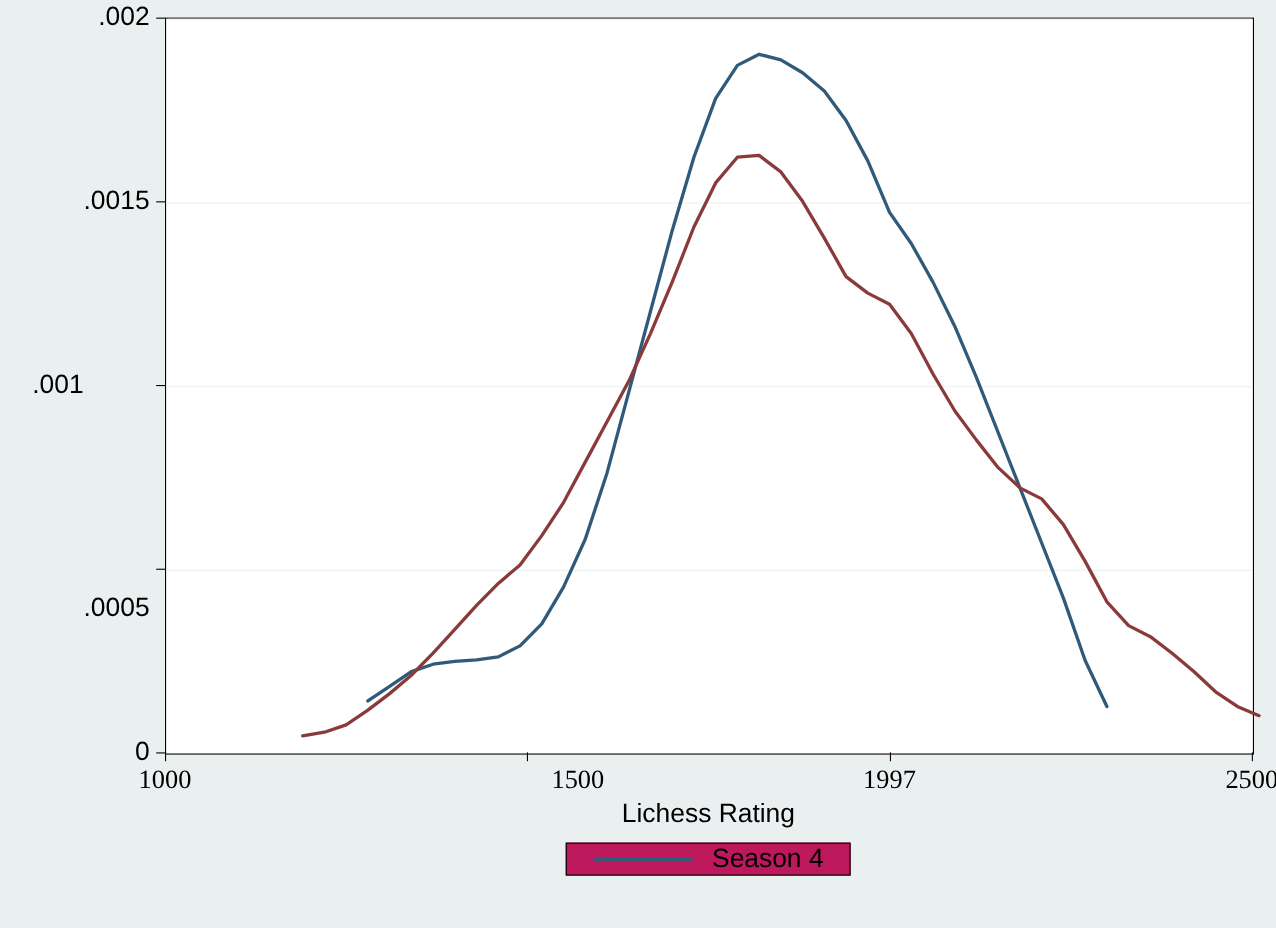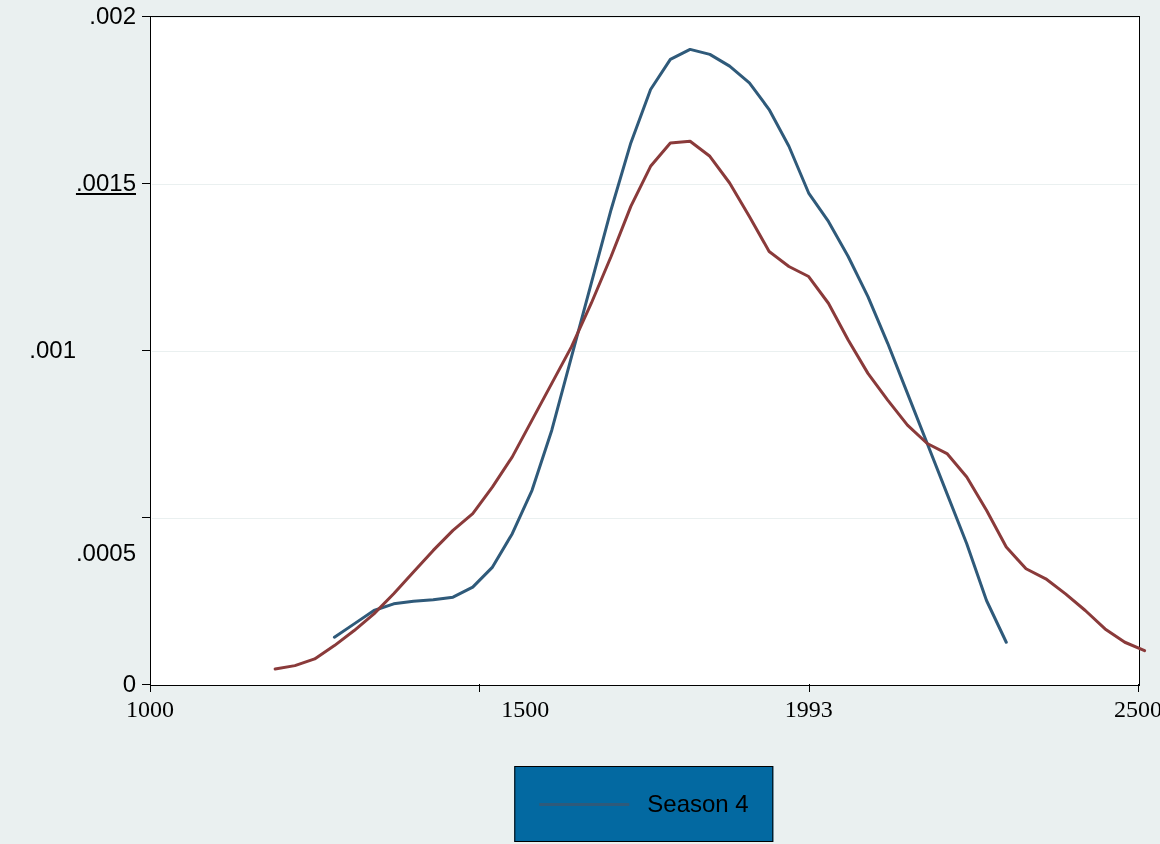--- a/index.html
+++ b/index.html
@@ -52,26 +52,26 @@
     text-align: right;
     white-space: nowrap;
   }
   .axis-title {
     position: absolute;
     white-space: nowrap;
   }
   .legend {
     position: absolute;
     border: 1px solid #000;
-    background: #0369a1;
+    background: #be185d;
     display: flex;
     align-items: center;
     justify-content: center;
     gap: 40px;
-    padding: 23px 24px;
+    padding: 0 24px;
   }
   .legend-item {
     display: flex;
     align-items: center;
     gap: 18px;
   }
   .legend-swatch {
     width: 90px;
     height: 0;
     border-top: 3px solid;
@@ -100,35 +100,36 @@
     </svg>
 
   <div id="ytick-container">
       <div class="tick-y" style="left: 142px; top: 684px;"></div>
       <div class="tick-label-y" style="right: 1024px; top: 684px;">0</div>
       <div class="tick-y" style="left: 142px; top: 517px;"></div>
       <div class="tick-label-y" style="right: 1024px; top: 517px; margin-top: 36px;">.0005</div>
       <div class="tick-y" style="left: 142px; top: 350px;"></div>
       <div class="tick-label-y" style="right: 1084px; top: 350px;">.001</div>
       <div class="tick-y" style="left: 142px; top: 183px;"></div>
-      <div class="tick-label-y" style="right: 1024px; top: 183px; text-decoration: underline;">.0015</div>
+      <div class="tick-label-y" style="right: 1024px; top: 183px;">.0015</div>
       <div class="tick-y" style="left: 142px; top: 16px;"></div>
       <div class="tick-label-y" style="right: 1024px; top: 16px;">.002</div>
     </div>
   <div id="xtick-container">
       <div class="tick-x" style="left: 150px; top: 684px;"></div>
       <div class="tick-label-x" style="left: 150px; top: 696px;">1000</div>
       <div class="tick-x" style="left: 479.333px; top: 684px;"></div>
       <div class="tick-label-x" style="left: 479.333px; top: 696px; margin-left: 46px;">1500</div>
       <div class="tick-x" style="left: 808.667px; top: 684px;"></div>
-      <div class="tick-label-x" style="left: 808.667px; top: 696px;">1993</div>
+      <div class="tick-label-x" style="left: 808.667px; top: 696px;">1997</div>
       <div class="tick-x" style="left: 1138px; top: 684px;"></div>
       <div class="tick-label-x" style="left: 1138px; top: 696px;">2500</div>
     </div>
 
+  <div class="axis-title" id="xlabel" style="left: 644px; top: 726px; transform: translateX(-50%);">Lichess Rating</div>
 
   <div class="legend" id="legend" style="left: 644px; top: 766px; transform: translateX(-50%);">
       <div class="legend-item">
         <div class="legend-swatch" style="border-top-color: rgb(47, 90, 122);"></div>
         <span>Season 4</span>
       </div>
     </div>
 
 </div>
 

